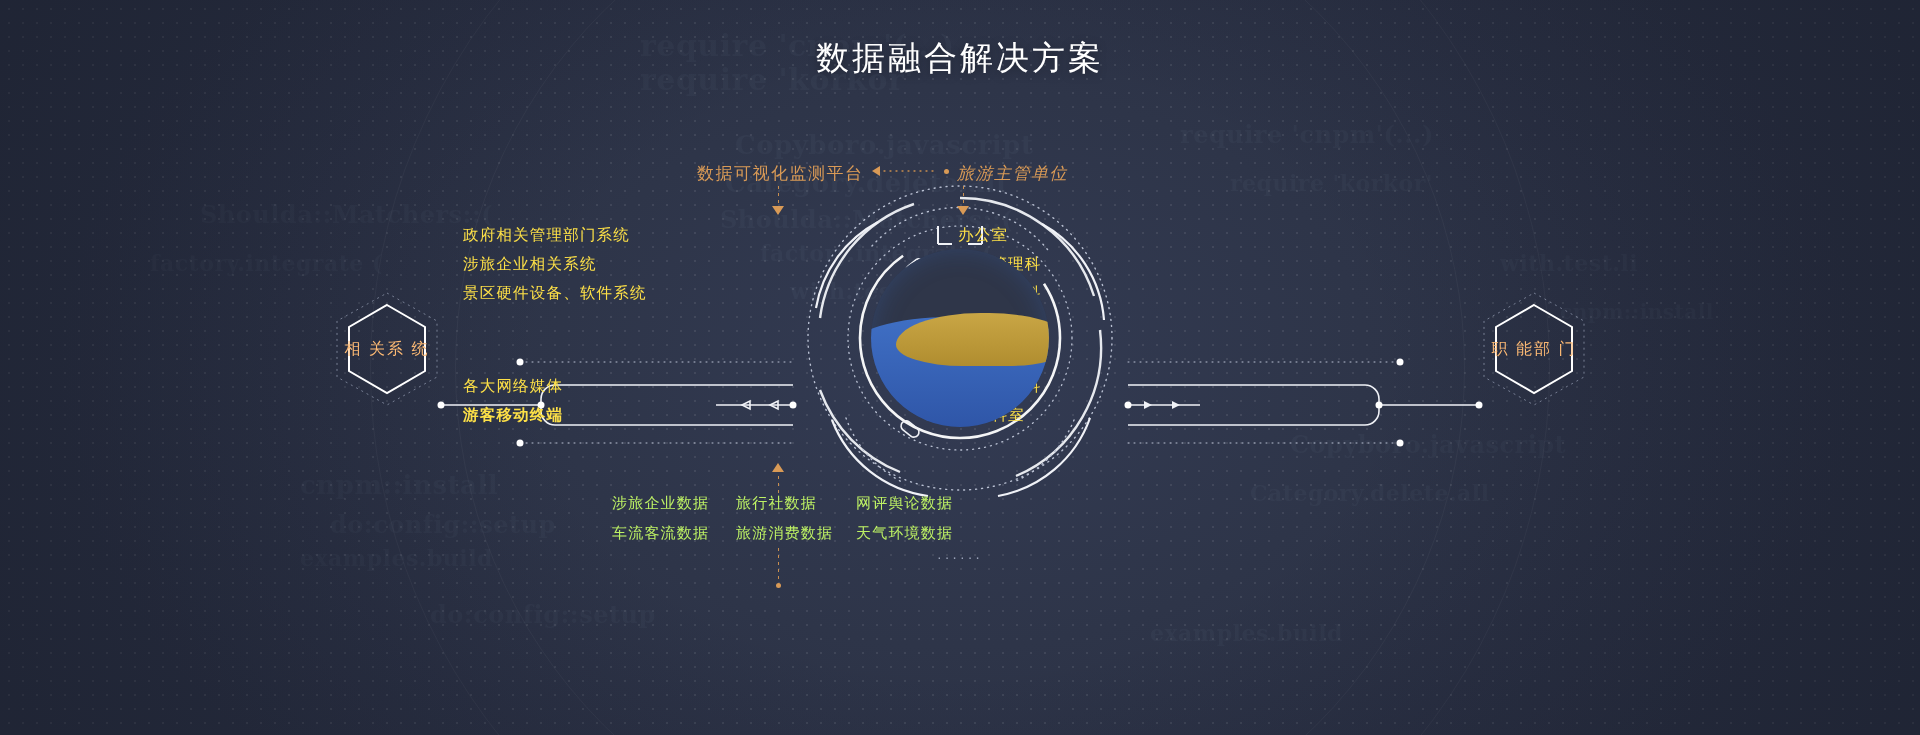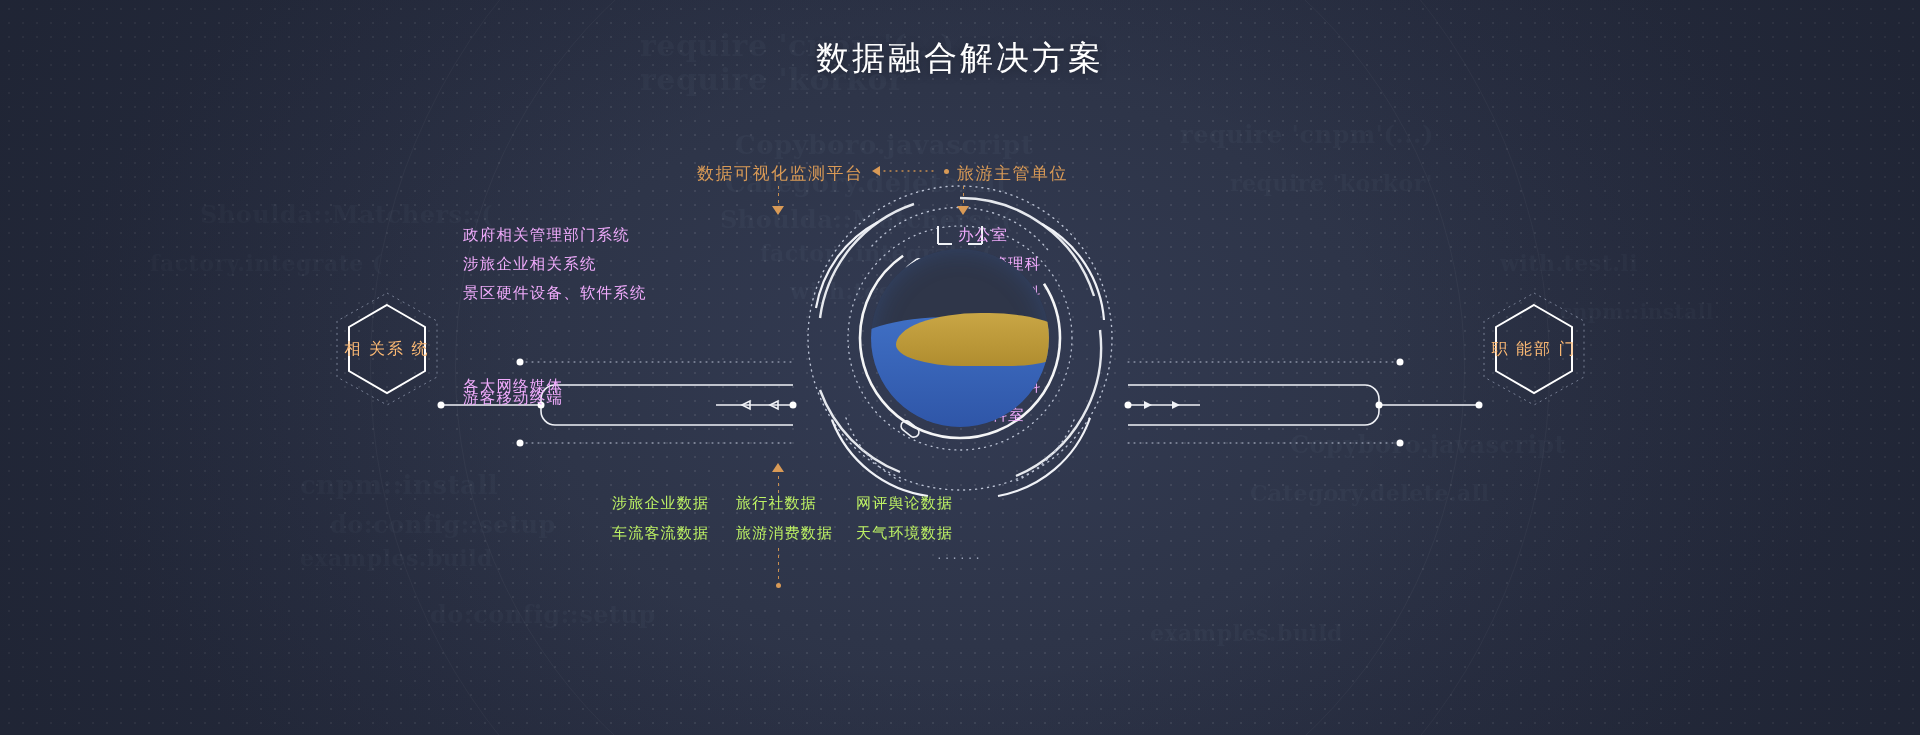--- a/index.html
+++ b/index.html
@@ -69,21 +69,21 @@
 
   
   .otxt{
     position:absolute;
     color:#d99a56;
     font-size:17px;
     letter-spacing:1.5px;
     white-space:nowrap;
   }
   #lbl-viz{ left:697px; top:162px; }
-  #lbl-gov{ left:957px; top:162px; }
+  #lbl-gov{ left:957px; top:162px;font-style:italic; }
   .dashline-v{
     position:absolute;
     width:1px;
     background-image:linear-gradient(to bottom, #c98f4f 0 3px, transparent 3px 7px);
     background-size:1px 7px;
   }
   .dot-o{
     position:absolute; width:5px; height:5px; border-radius:50%;
     background:#d99a56;
   }
@@ -105,21 +105,21 @@
     position:absolute;
     width:0;height:0;
     border-left:6px solid transparent;
     border-right:6px solid transparent;
     border-bottom:9px solid #d99a56;
   }
 
   
   .slbl{
     position:absolute;
-    color:#f0abfc;
+    color:#fde047;
     font-size:15.5px;
     letter-spacing:1.2px;
     white-space:nowrap;
   }
   .slbl.r{ }
 
   
   .blbl{
     position:absolute;
     color:#bef264;
@@ -302,21 +302,21 @@
   <div class="tri-up" style="left:772px;top:463px;"></div>
   <div class="dashline-v" style="left:778px;top:476px;height:22px;"></div>
   <div class="dot-o" style="left:776px;top:583px;"></div>
   <div class="dashline-v" style="left:778px;top:548px;height:34px;"></div>
 
   <div class="slbl" style="left:463px;top:225px;">政府相关管理部门系统</div>
   <div class="slbl" style="left:463px;top:254px;">涉旅企业相关系统</div>
   <div class="slbl" style="left:463px;top:283px;">景区硬件设备、软件系统</div>
 
   <div class="slbl" style="left:463px;top:376px;">各大网络媒体</div>
-  <div class="slbl" style="left:463px;top:388px;">游客移动终端</div>
+  <div class="slbl" style="left:463px;top:405px;font-weight:bold;">游客移动终端</div>
 
   <div class="slbl r" style="left:958px;top:225px;">办公室</div>
   <div class="slbl r" style="left:958px;top:254px;">监督管理科</div>
   <div class="slbl r" style="left:958px;top:283px;">审批服务科</div>
 
   <div class="slbl r" style="left:958px;top:376px;">规划发展科</div>
   <div class="slbl r" style="left:958px;top:405px;">其他科室</div>
 
   <div class="blbl" style="left:612px;top:494px;">涉旅企业数据</div>
   <div class="blbl" style="left:736px;top:494px;">旅行社数据</div>

